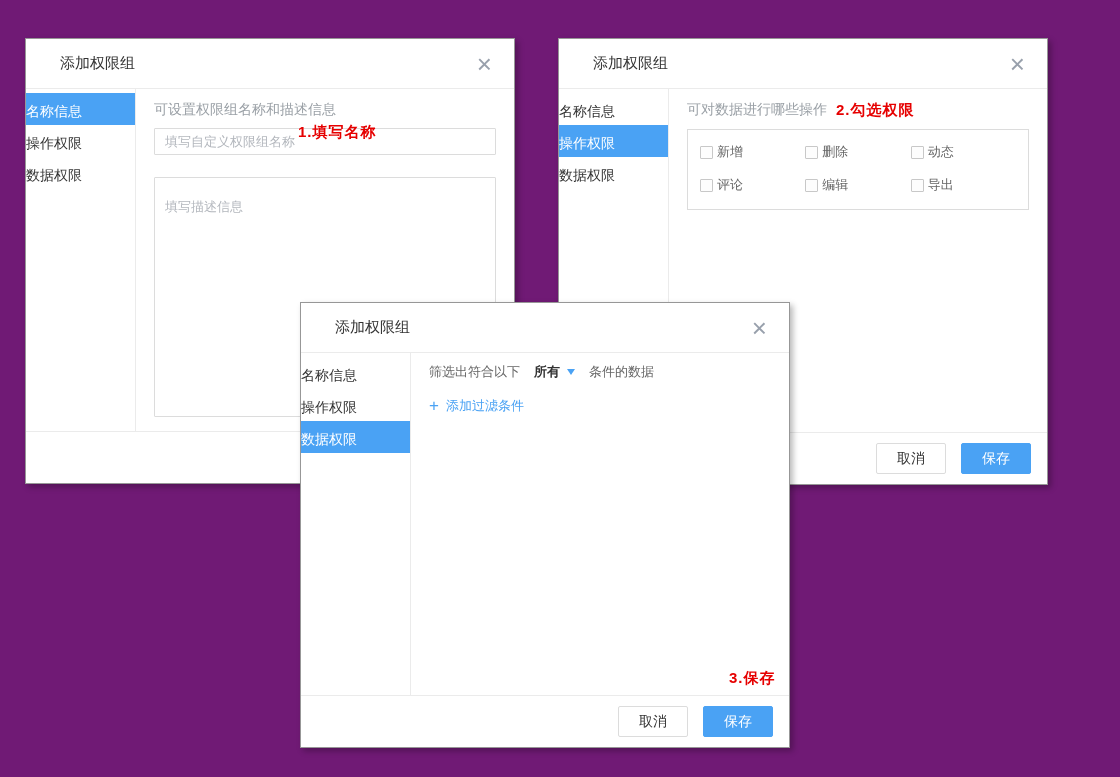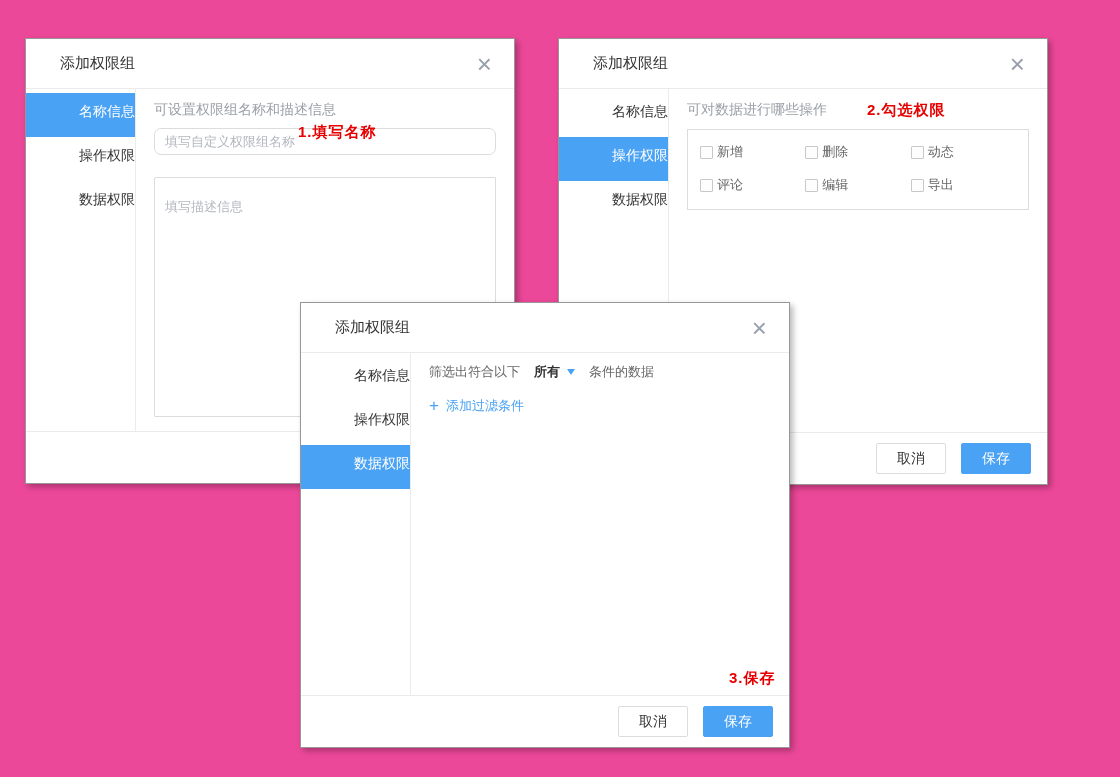--- a/index.html
+++ b/index.html
@@ -10,49 +10,49 @@
     --input-border:#dcdcdc;
     --text-dark:#333333;
     --text-gray:#9aa0a6;
     --text-mid:#666666;
     --placeholder:#b3b7bd;
     --close-gray:#98a0ac;
   }
   *{box-sizing:border-box;margin:0;padding:0;}
   html,body{background:#ffffff;}
   body{font-family:"Liberation Sans", sans-serif;}
-  .canvas{position:relative;width:1120px;height:777px;background:#ec4899;overflow:hidden;}
+  .canvas{position:relative;width:1120px;height:777px;background:#701a75;overflow:hidden;}
 
   .dialog{
     position:absolute;width:490px;height:446px;background:#ffffff;
     border:1px solid var(--dialog-border);
     box-shadow:3px 3px 6px rgba(0,0,0,0.28);
     display:flex;flex-direction:column;
   }
   .dlg-header{
     height:50px;flex:0 0 50px;border-bottom:1px solid var(--divider);
     display:flex;align-items:center;justify-content:space-between;
     padding:0 22px 0 34px;
   }
   .dlg-title{font-size:15px;color:var(--text-dark);}
   .dlg-close{
     font-size:26px;line-height:20px;color:var(--close-gray);font-weight:300;
     cursor:pointer;user-select:none;
   }
   .dlg-body{flex:1 1 auto;display:flex;min-height:0;}
   .tabs{width:110px;flex:0 0 110px;border-right:1px solid var(--divider);padding-top:4px;}
   .tab{
-    height:44px;line-height:36px;text-align:right;font-size:14px;
+    height:32px;line-height:36px;text-align:left;font-size:14px;
     color:var(--text-dark);cursor:pointer;
   }
   .tab.active{background:var(--accent);color:#ffffff;}
   .content{flex:1 1 auto;padding:10px 18px 8px 18px;display:flex;flex-direction:column;min-width:0;}
   .content-hint{font-size:14px;color:var(--text-gray);line-height:20px;}
   .name-input{
-    margin-top:9px;height:27px;border:1px solid var(--input-border);border-radius:7px;
+    margin-top:9px;height:27px;border:1px solid var(--input-border);border-radius:1px;
     padding:0 10px;font-size:13px;color:var(--text-dark);outline:none;width:100%;
     font-family:"Liberation Sans", sans-serif;
   }
   .desc-textarea{
     margin-top:22px;flex:1 1 auto;border:1px solid var(--input-border);border-radius:1px;
     padding:20px 10px;font-size:13px;color:var(--text-dark);resize:none;outline:none;width:100%;
     margin-bottom:6px;font-family:"Liberation Sans", sans-serif;
   }
   .name-input::placeholder,.desc-textarea::placeholder{color:var(--placeholder);}
   .dlg-footer{
@@ -156,21 +156,21 @@
             <span class="checkbox"></span>
             <span>导出</span>
           </label>
         </div>
       </div>
     </div>
     <div class="dlg-footer">
       <button class="btn btn-cancel">取消</button>
       <button class="btn btn-save">保存</button>
     </div>
-    <div class="annotation" style="left:277px;top:62px;margin-left:31px;">2.勾选权限</div>
+    <div class="annotation" style="left:277px;top:62px;">2.勾选权限</div>
   </div>
 
   <div class="dialog" style="left:300px;top:302px;z-index:3;">
     <div class="dlg-header">
       <span class="dlg-title">添加权限组</span>
       <span class="dlg-close">×</span>
     </div>
     <div class="dlg-body">
       <div class="tabs">
         <div class="tab">名称信息</div>

